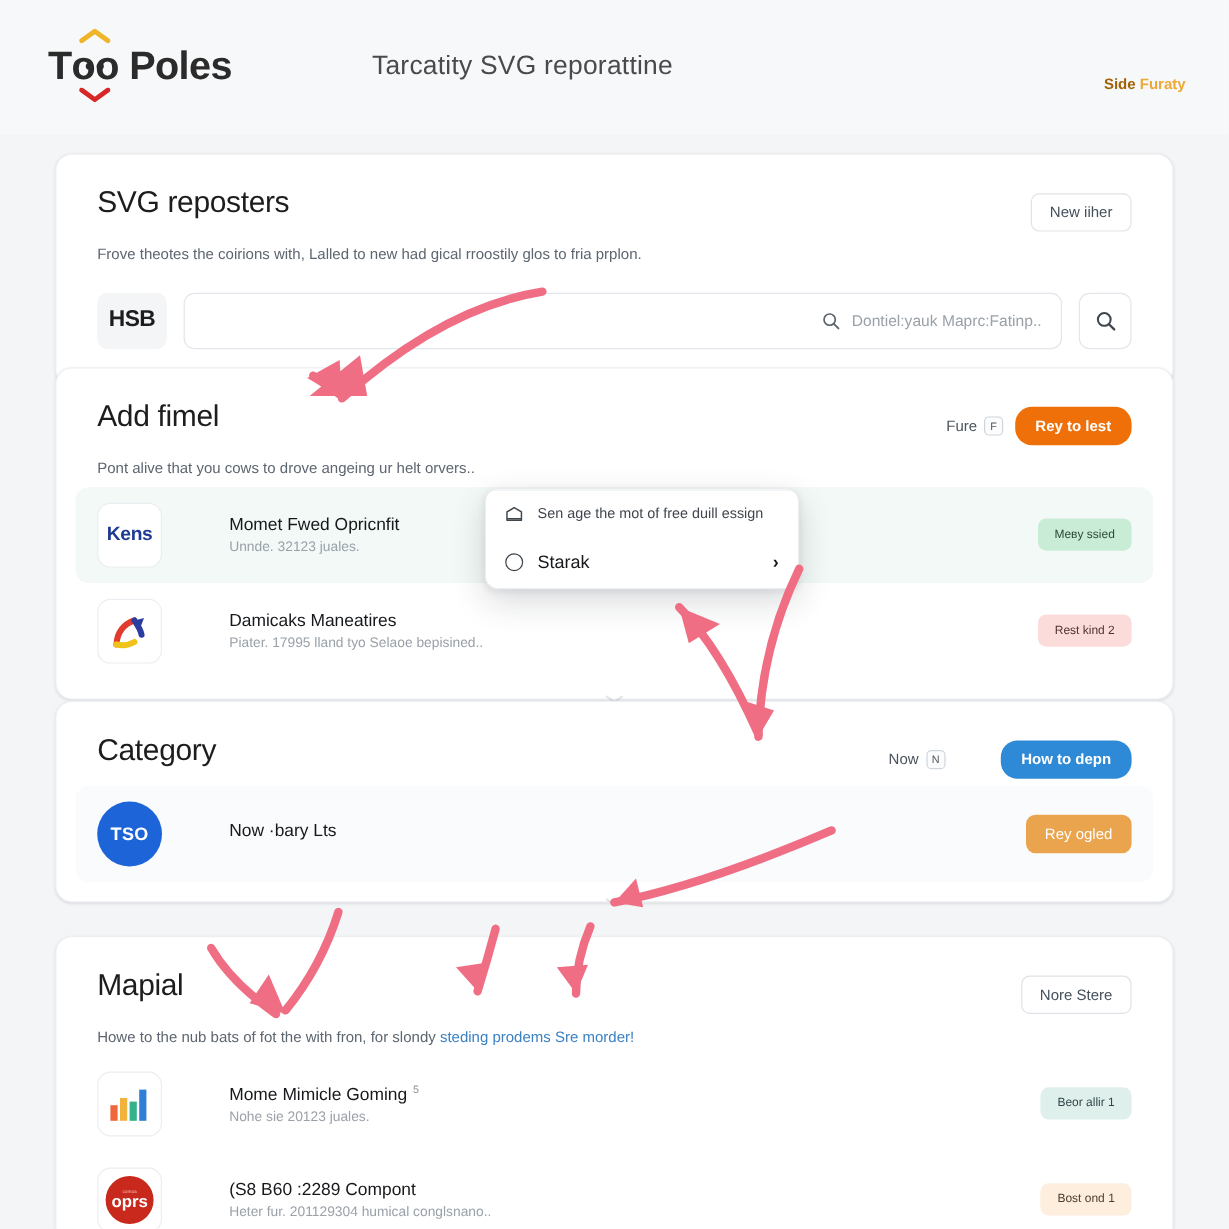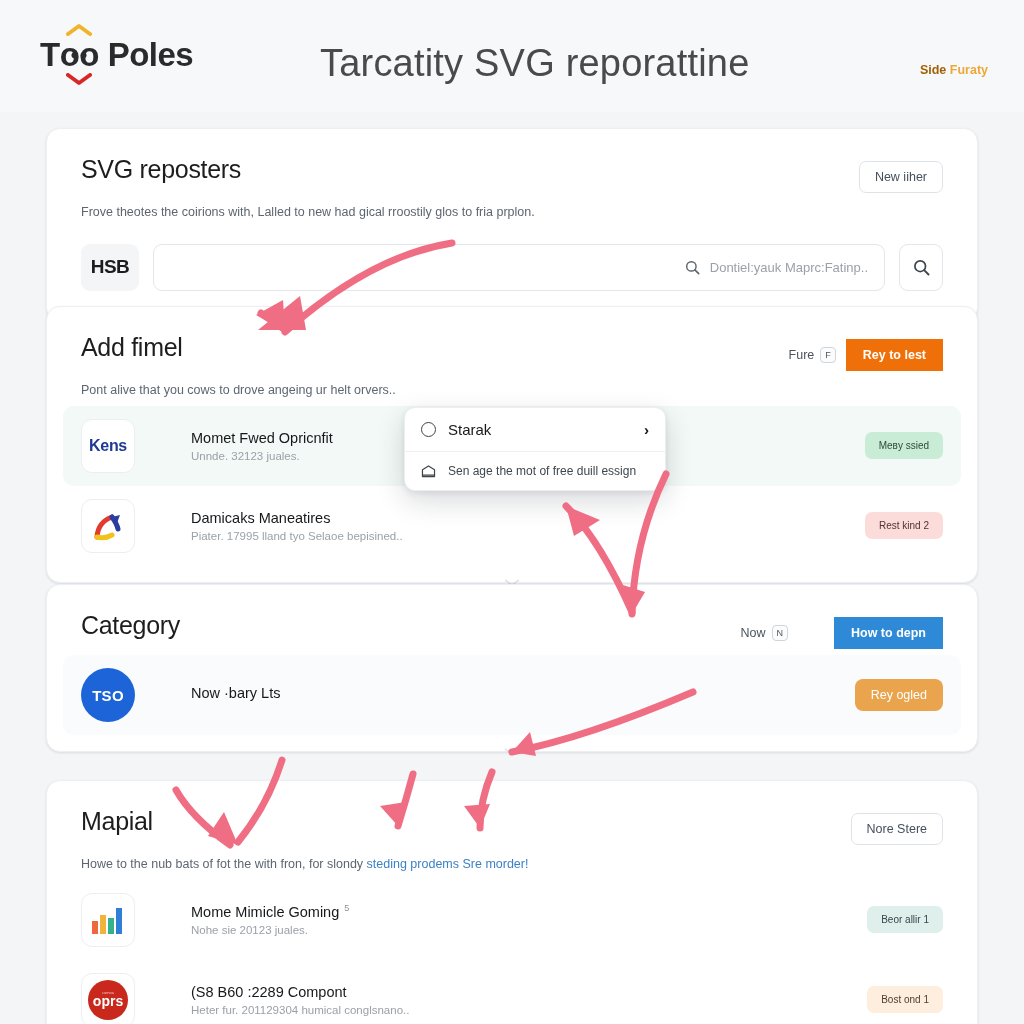--- a/index.html
+++ b/index.html
@@ -34,22 +34,22 @@
   .chev-top { top: -13px; }
   .chev-bot { bottom: -12px; }
   .logo-eyes {
     position: absolute; left: 50%; top: 50%;
     transform: translate(-50%, -45%);
     display: flex; gap: 3px;
   }
   .eye { width: 6px; height: 6px; border-radius: 50%; background: #2b2b2b; }
 
   .header-title {
-    position: absolute; left: 320px; top: 42px;
-    font-size: 38px; color: #4a4a4a; font-weight: 400;
+    position: absolute; left: 310px; top: 42px;
+    font-size: 22px; color: #4a4a4a; font-weight: 400;
     letter-spacing: 0.2px;
   }
   .header-right {
     position: absolute; right: 36px; top: 63px;
     font-size: 12.5px; font-weight: bold;
   }
   .hr-a { color: #a16207; }
   .hr-b { color: #eda83a; }
 
   
@@ -77,21 +77,21 @@
     white-space: nowrap;
   }
   .head-actions { display: flex; align-items: center; gap: 10px; padding-top: 6px; }
   .kbd-label { font-size: 12.5px; color: #4a545e; display: flex; align-items: center; gap: 6px; }
   .kbd {
     display: inline-block; border: 1px solid #cfd5db; border-radius: 4px;
     background: #fbfcfd; font-size: 9px; color: #555; padding: 1px 4px;
     line-height: 12px; min-width: 13px; text-align: center;
   }
   .pill-btn {
-    border: none; border-radius: 0; color: #fff; font-weight: bold;
+    border: none; border-radius: 14px; color: #fff; font-weight: bold;
     font-size: 12.5px; padding: 9px 17px; cursor: pointer;
     font-family: "Liberation Sans", sans-serif; white-space: nowrap;
   }
   .pill-orange { background: #ef7008; }
   .pill-blue { background: #2e8ad6; margin-left: 36px; }
 
   
   .search-row {
     display: flex; align-items: center; gap: 14px;
     padding: 22px 34px 30px 34px;
@@ -346,31 +346,31 @@
           <div class="row-title">(S8 B60 :2289 Compont</div>
           <div class="row-meta">Heter fur. 201129304 humical conglsnano..</div>
         </div>
         <div class="tag tag-cream">Bost ond 1</div>
       </div>
     </div>
 
   </div>
 
   <div class="dropdown">
-    <div class="dd-item">
-      <span class="dd-circle"></span>
-      <span>Starak</span>
-      <span class="dd-chev">›</span>
-    </div>
     <div class="dd-item sub">
       <svg width="15" height="13" viewBox="0 0 16 14">
         <path d="M1.5 12.5 L1.5 5 L8 1 L14.5 5 L14.5 12.5 Z" fill="none" stroke="#3d454d" stroke-width="1.3" stroke-linejoin="round"></path>
         <line x1="1.5" y1="11" x2="14.5" y2="11" stroke="#3d454d" stroke-width="1.3"></line>
       </svg>
       <span>Sen age the mot of free duill essign</span>
+    </div>
+    <div class="dd-item">
+      <span class="dd-circle"></span>
+      <span>Starak</span>
+      <span class="dd-chev">›</span>
     </div>
   </div>
 
   <svg class="arrows" viewBox="0 0 1024 1024">
     <g fill="none" stroke="#ef6e84" stroke-width="7" stroke-linecap="round">
       <path d="M452 243 Q370 256 285 332"></path>
       <path d="M666 474 Q634 540 632 614"></path>
       <path d="M693 692 Q585 738 512 752"></path>
       <path d="M282 760 Q268 805 238 842"></path>
       <path d="M176 790 Q192 818 230 845"></path>

